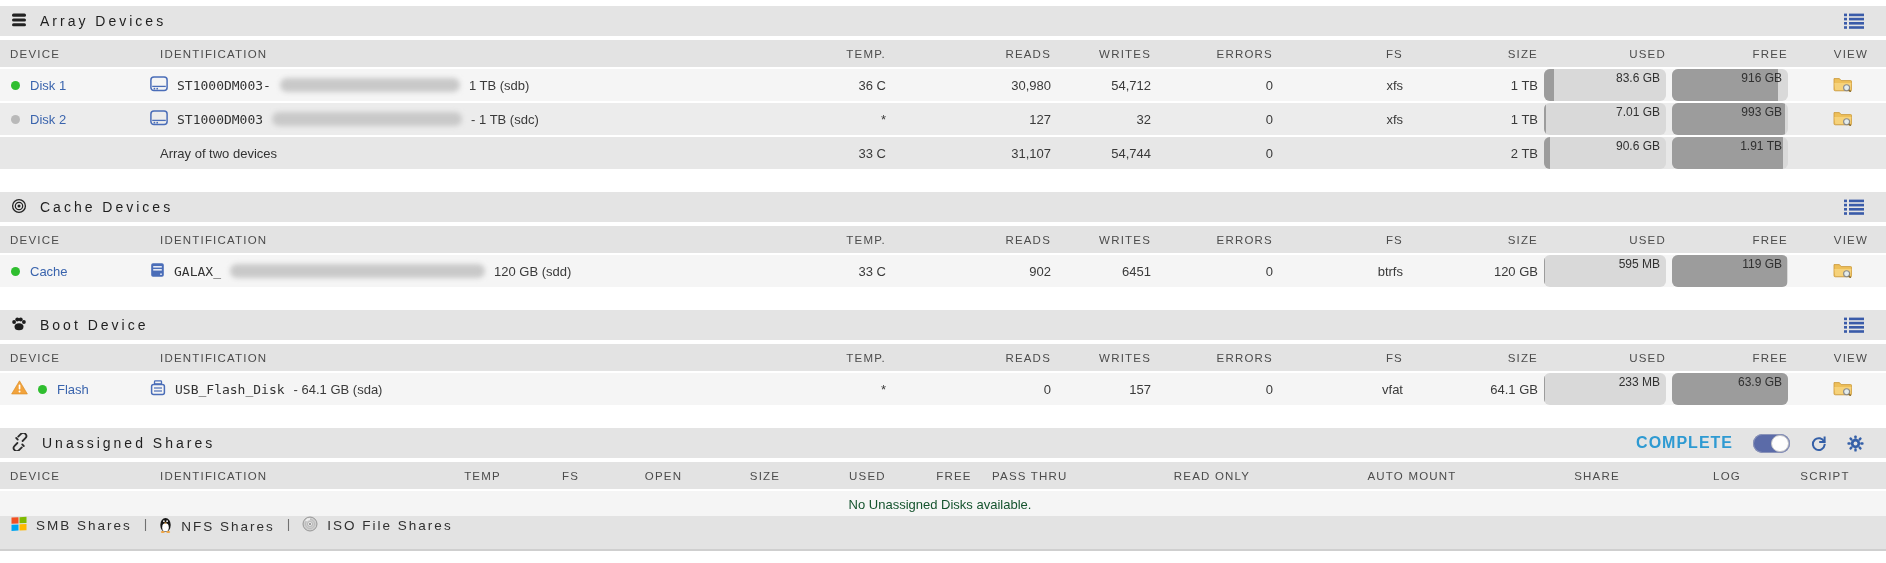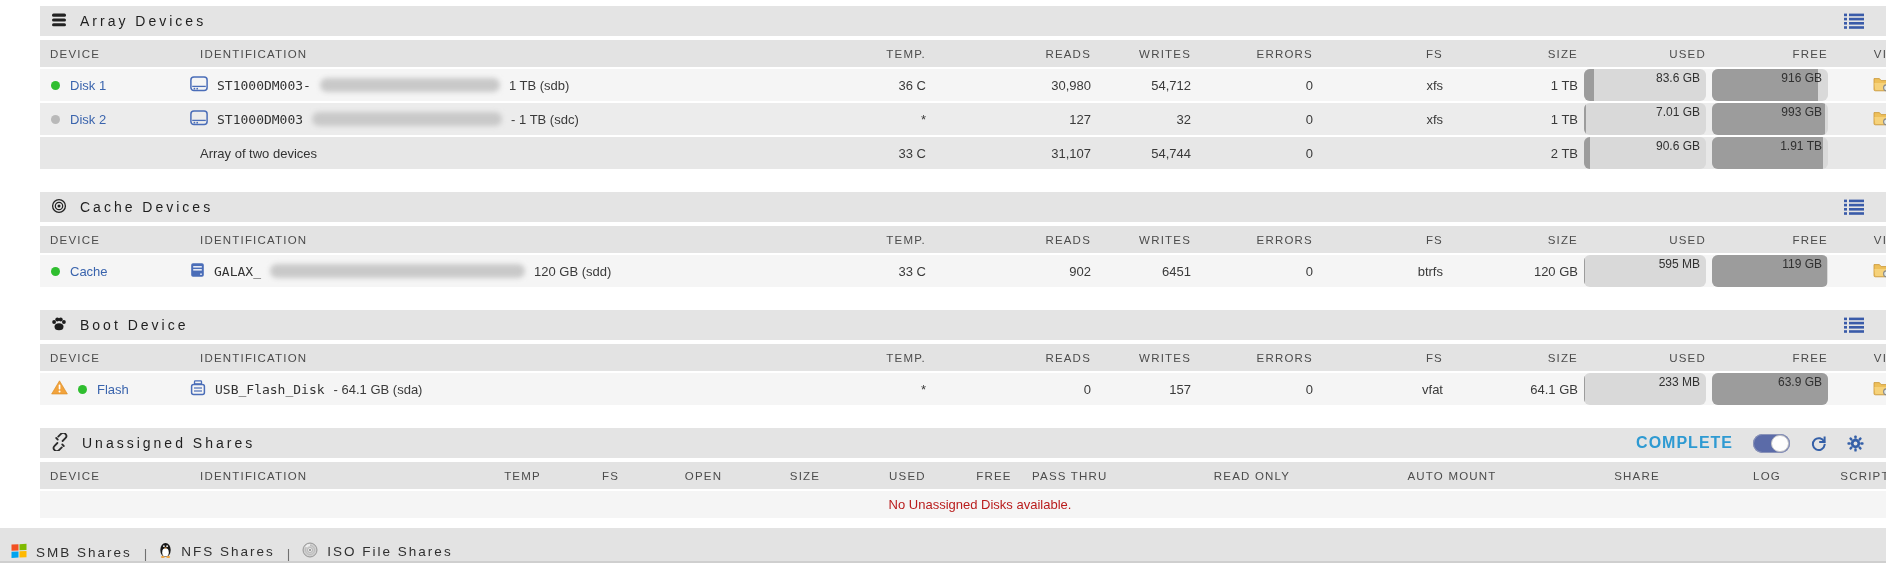--- a/index.html
+++ b/index.html
@@ -2,21 +2,21 @@
 <html><head>
 <meta charset="utf-8">
 <style>
   html,body{margin:0;padding:0;}
   body{
     width:1886px;height:563px;position:relative;overflow:hidden;
     background:#ffffff;color:#3a3a3a;
     font-family:"Liberation Sans", sans-serif;font-size:13px;
   }
   .wrap{padding-top:6px;}
-  .sec{margin-bottom:21px;padding-left:40px;}
+  .sec{margin-bottom:21px;}
   .sec-hdr{
     height:30px;background:#e4e4e4;display:flex;align-items:center;
     padding:0 22px 0 11px;margin-bottom:4px;
   }
   .sec-hdr .ttl{
     font-size:14px;letter-spacing:3px;color:#1f1f1f;margin-left:13px;white-space:nowrap;
   }
   .sec-hdr .spacer{flex:1;}
   .uhdr-controls{display:flex;align-items:center;gap:20px;margin-left:auto;}
   .complete{color:#2e9ad2;font-size:16px;font-weight:bold;letter-spacing:1px;}
@@ -48,24 +48,24 @@
     display:inline-block;flex:none;}
   .redact.w180{width:180px;}
   .redact.w190{width:190px;}
   .redact.w255{width:255px;}
   .plain{color:#333;}
   .bar{position:relative;height:32px;background:#d9d9d9;overflow:hidden;border-radius:6px;}
   .bar .fill{position:absolute;left:0;top:0;bottom:0;background:#9c9c9c;width:0;}
   .bar .btxt{position:absolute;right:6px;top:0;line-height:19px;font-size:12px;color:#303030;}
   td.viewcell{text-align:center;}
   td.viewcell svg{vertical-align:middle;margin-left:10px;cursor:pointer;}
-  tr.empty td{background:#f5f5f5;text-align:center;color:#b91c1c;}
+  tr.empty td{background:#f5f5f5;text-align:center;color:#14532d;}
   .footer{
-    position:absolute;left:0;right:0;bottom:0;height:33px;background:#e3e3e3;
-    border-bottom:2px solid #cfcfcf;display:flex;align-items:flex-end;padding-left:11px;
+    position:absolute;left:0;right:0;bottom:12px;height:33px;background:#e3e3e3;
+    border-bottom:2px solid #cfcfcf;display:flex;align-items:flex-start;padding-left:11px;
     letter-spacing:2px;color:#303030;font-size:13.5px;
   }
   .footer .fitem{display:flex;align-items:center;gap:9px;cursor:pointer;}
   .footer .sep{color:#707070;margin:0 12px;letter-spacing:0;}
   .iconbtn{cursor:pointer;display:inline-flex;align-items:center;}
 </style>
 </head>
 <body>
 
 <div class="wrap">

